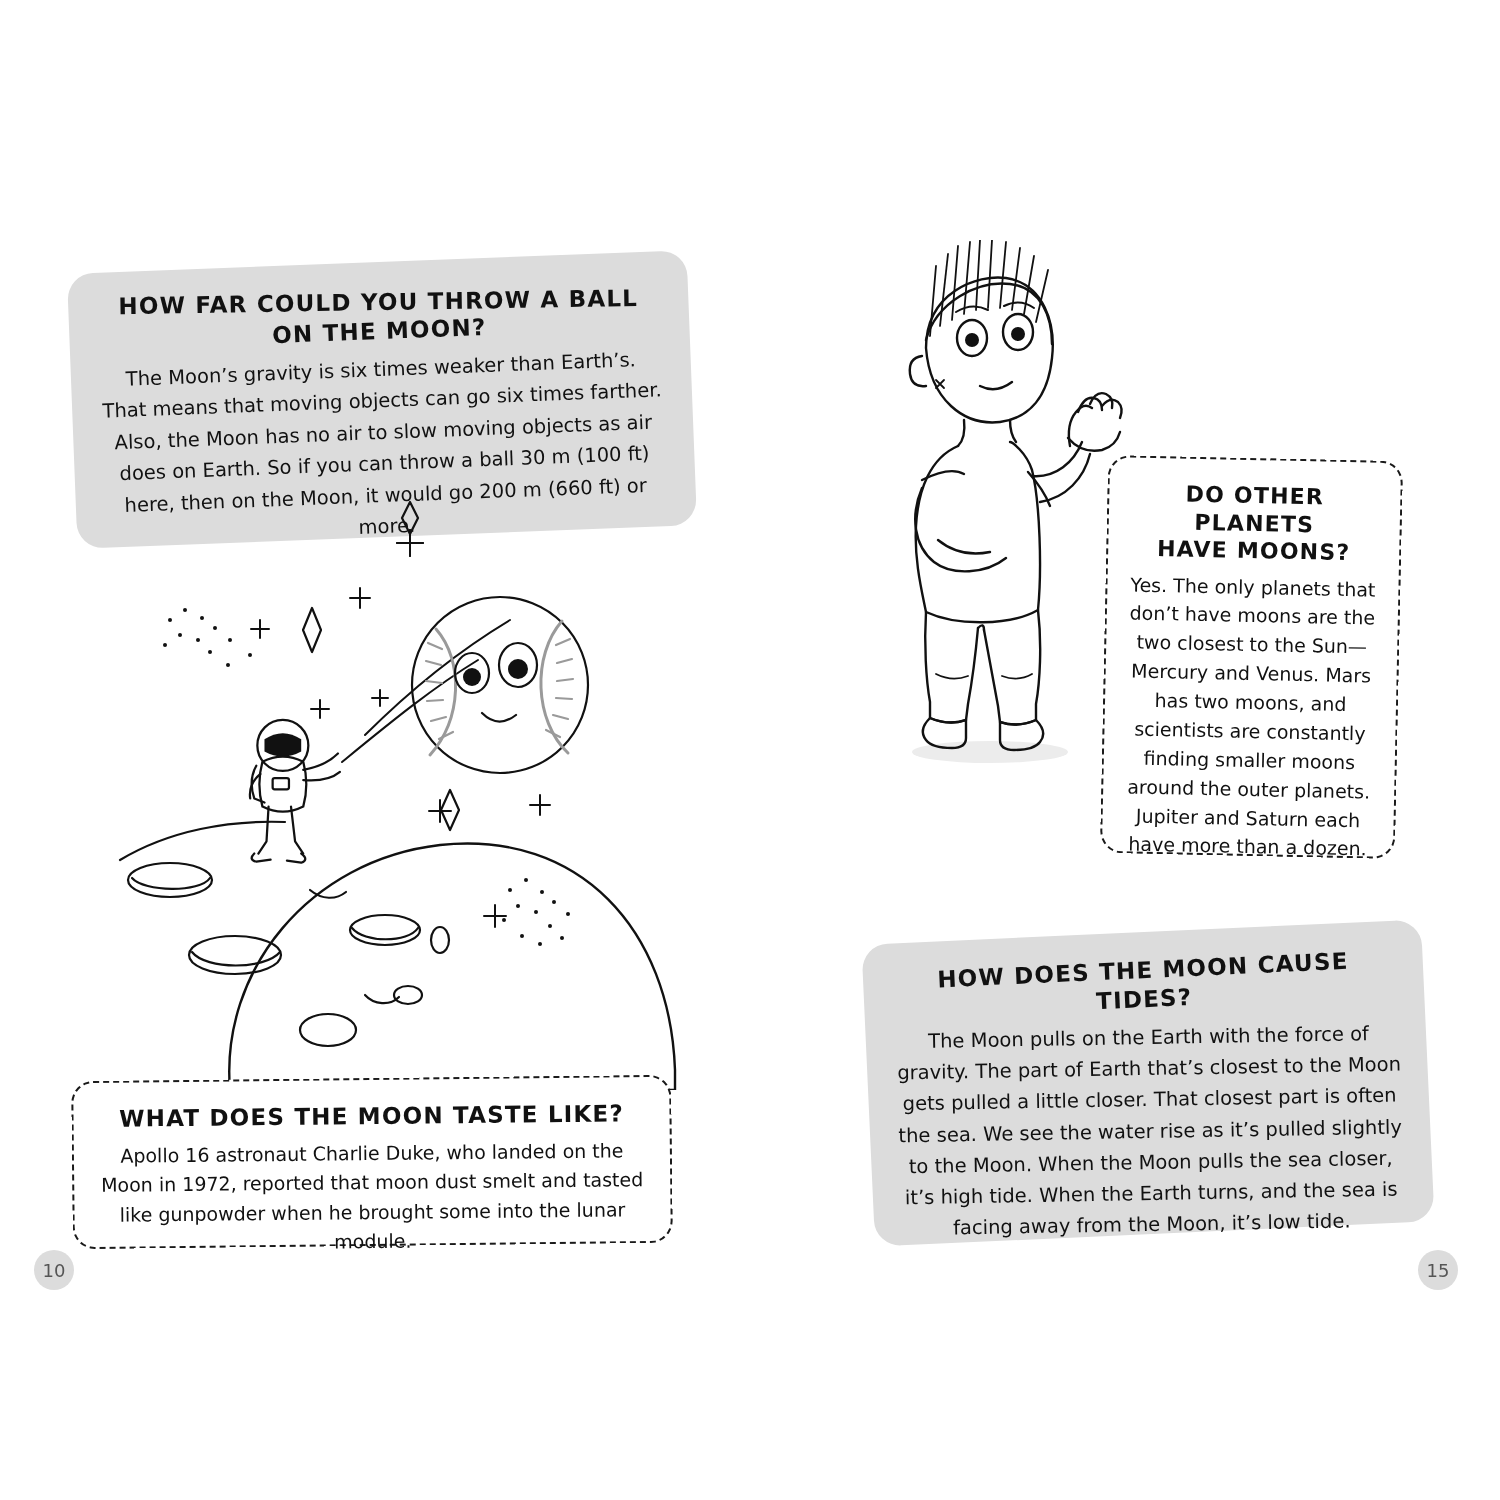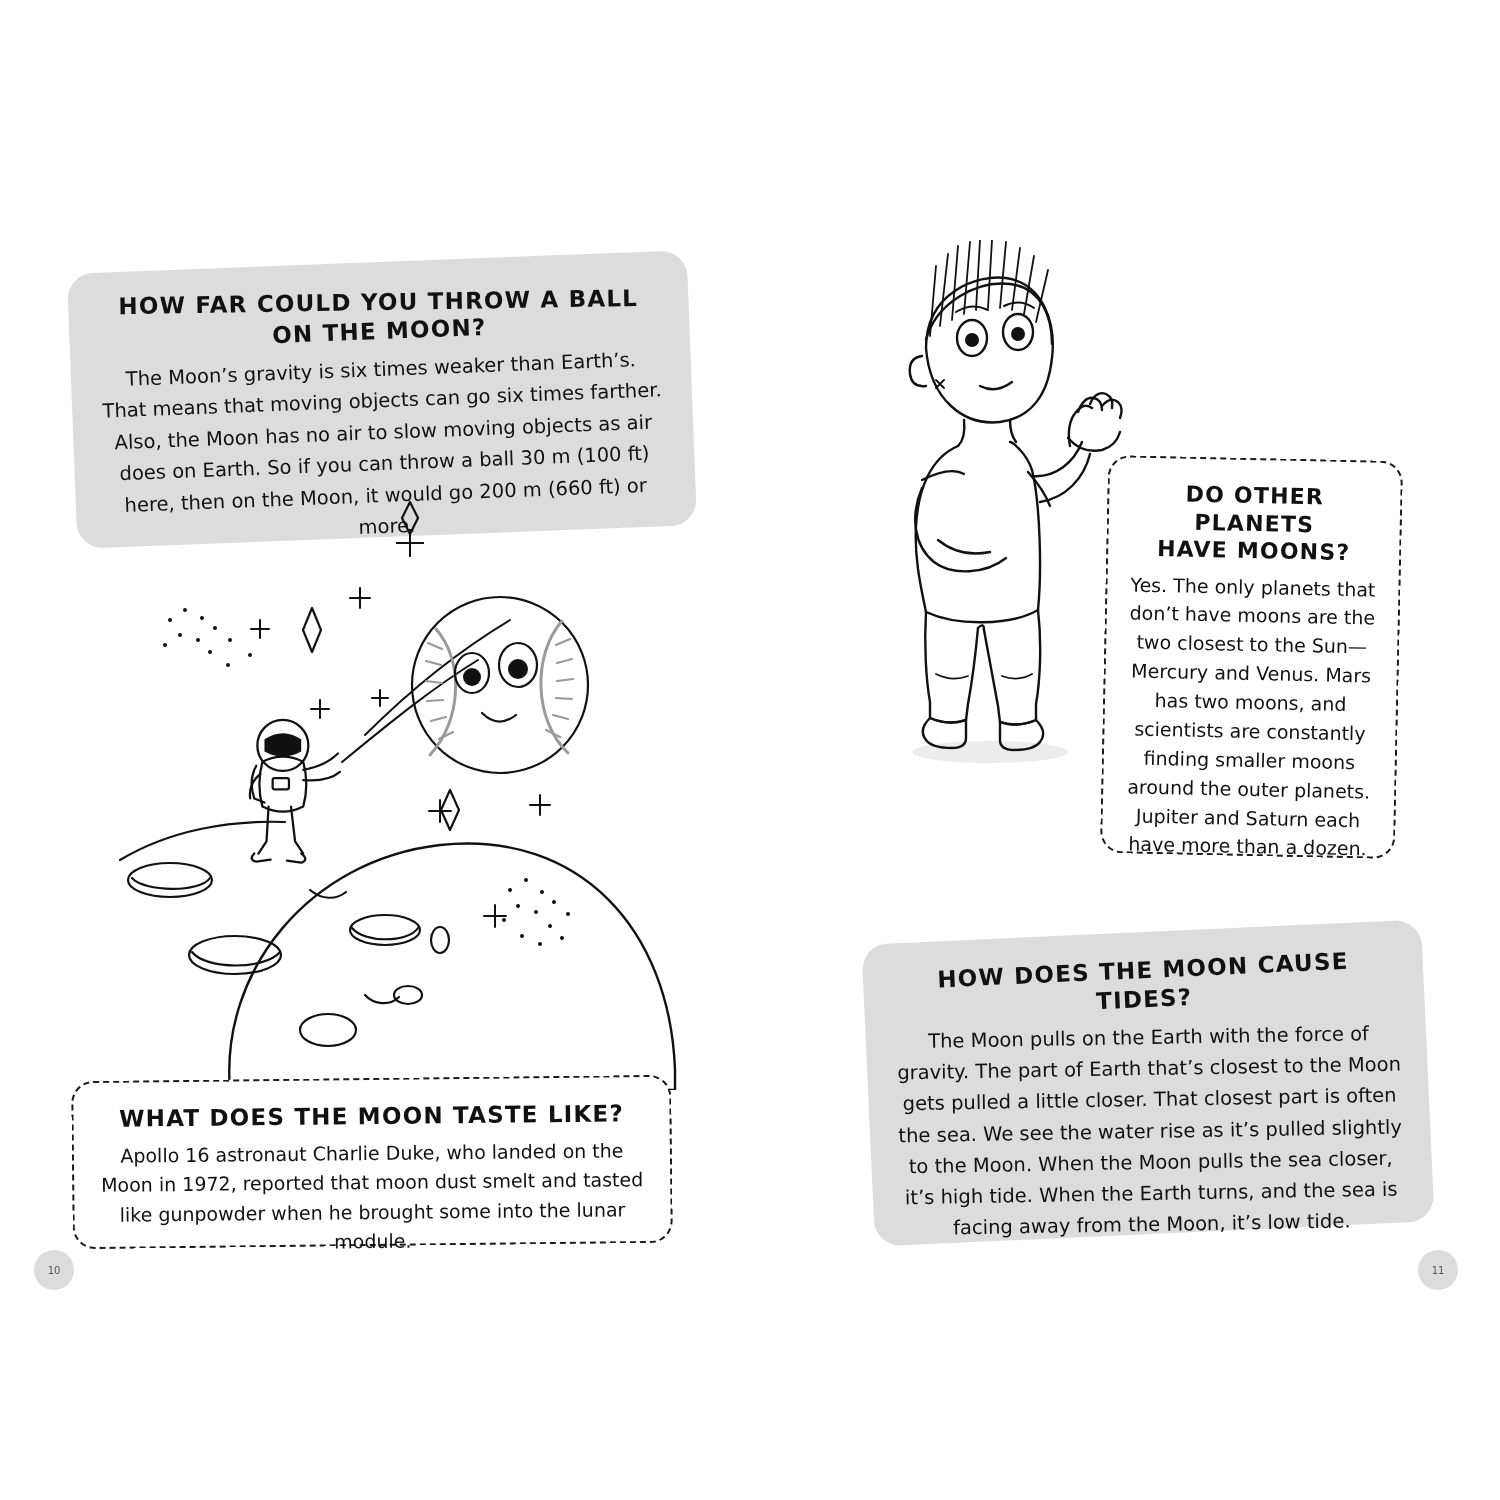--- a/index.html
+++ b/index.html
@@ -102,21 +102,21 @@
   #panel-tides .tilt-a { display:block; transform: rotate(1.6deg); }
 
   
   .page-num {
     position: absolute;
     width: 40px;
     height: 40px;
     border-radius: 50%;
     background: #dcdcdc;
     color: #555;
-    font-size: 10px;
+    font-size: 18px;
     font-family: "DejaVu Sans", sans-serif;
     display: flex;
     align-items: center;
     justify-content: center;
   }
   #page-left  { left: 34px;  top: 1250px; }
   #page-right { left: 1418px; top: 1250px; }
 
   
   .art { position: absolute; }
@@ -337,15 +337,15 @@
     <p>Yes. The only planets that don’t have moons are the two closest to the Sun—Mercury and Venus. Mars has two moons, and scientists are constantly finding smaller moons around the outer planets. Jupiter and Saturn each have more than a dozen.</p>
   </div>
 
   <div class="panel panel-grey" id="panel-tides">
     <h3>HOW DOES THE MOON CAUSE TIDES?</h3>
     <p>
         <span class="tilt-a">The Moon pulls on the Earth with the force of gravity. The part of Earth that’s closest to the Moon gets pulled a little closer. That closest part is often the sea. We see the water rise as it’s pulled slightly to the Moon. When the Moon pulls the sea closer, it’s high tide. When the Earth turns, and the sea is facing away from the Moon, it’s low tide.</span>
       </p>
   </div>
 
-  <div class="page-num" id="page-right">11</div>
+  <div class="page-num" id="page-right">15</div>
 
 </div>
 
 </body></html>

